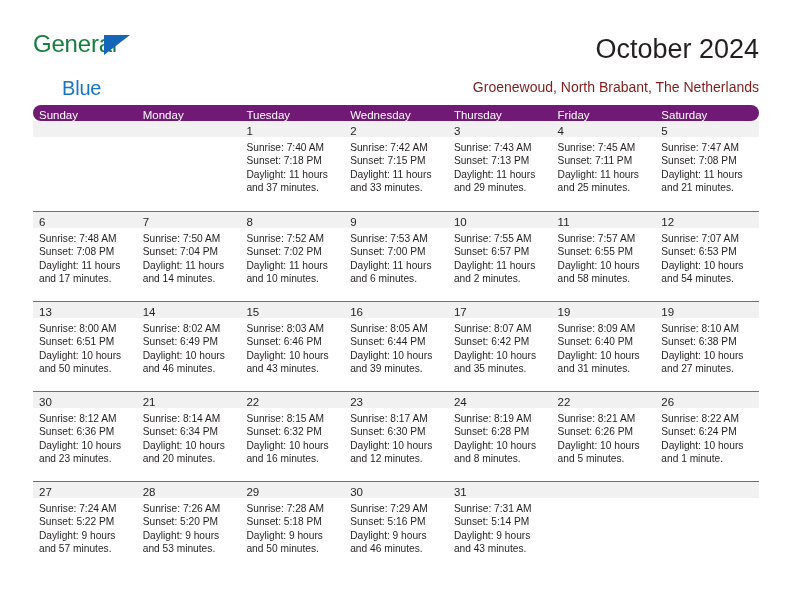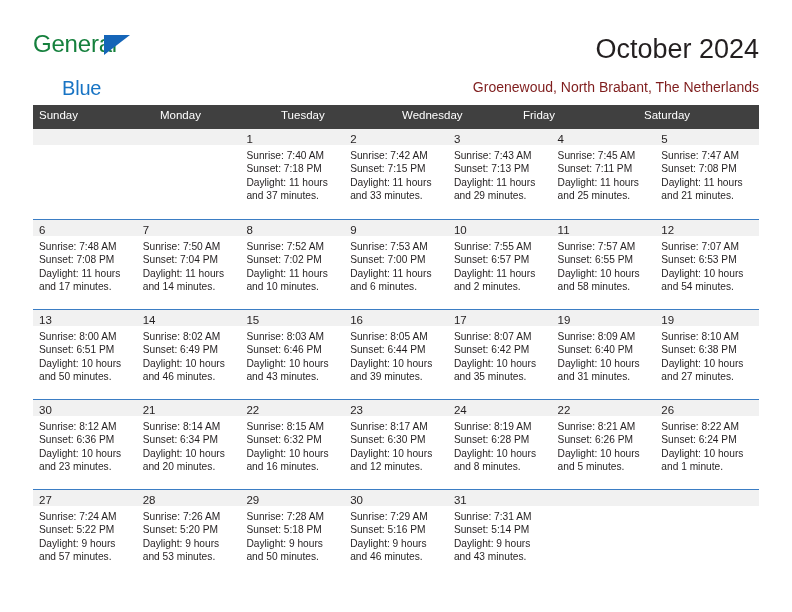--- a/index.html
+++ b/index.html
@@ -87,22 +87,23 @@
 
   
   .calendar {
     position: absolute;
     left: 33px;
     top: 105px;
     width: 726px;
   }
   .weekday-row {
     display: flex;
-    background: #404040;
-    height: 24px;
+    background: #701a75;
+    height: 16px;
+    border-radius: 10px;
   }
   .weekday {
     flex: 1 1 0;
     min-width: 0;
     color: #ffffff;
     font-size: 11.5px;
     line-height: 20px;
     padding-left: 6px;
     box-sizing: border-box;
     white-space: nowrap;
@@ -164,20 +165,21 @@
     <div class="title">October 2024</div>
     <div class="subtitle">Groenewoud, North Brabant, The Netherlands</div>
   </div>
 
   <div class="calendar">
     <div class="weekday-row">
       <div class="weekday">Sunday</div>
       <div class="weekday">Monday</div>
       <div class="weekday">Tuesday</div>
       <div class="weekday">Wednesday</div>
+      <div class="weekday">Thursday</div>
       <div class="weekday">Friday</div>
       <div class="weekday">Saturday</div>
     </div>
 
     <div id="weeks-container">
         <div class="week-row">
           <div class="day-cell empty">
             <div class="day-num-bar"><span class="day-num"></span></div>
             <div class="day-body">
               <div class="day-line"></div>

